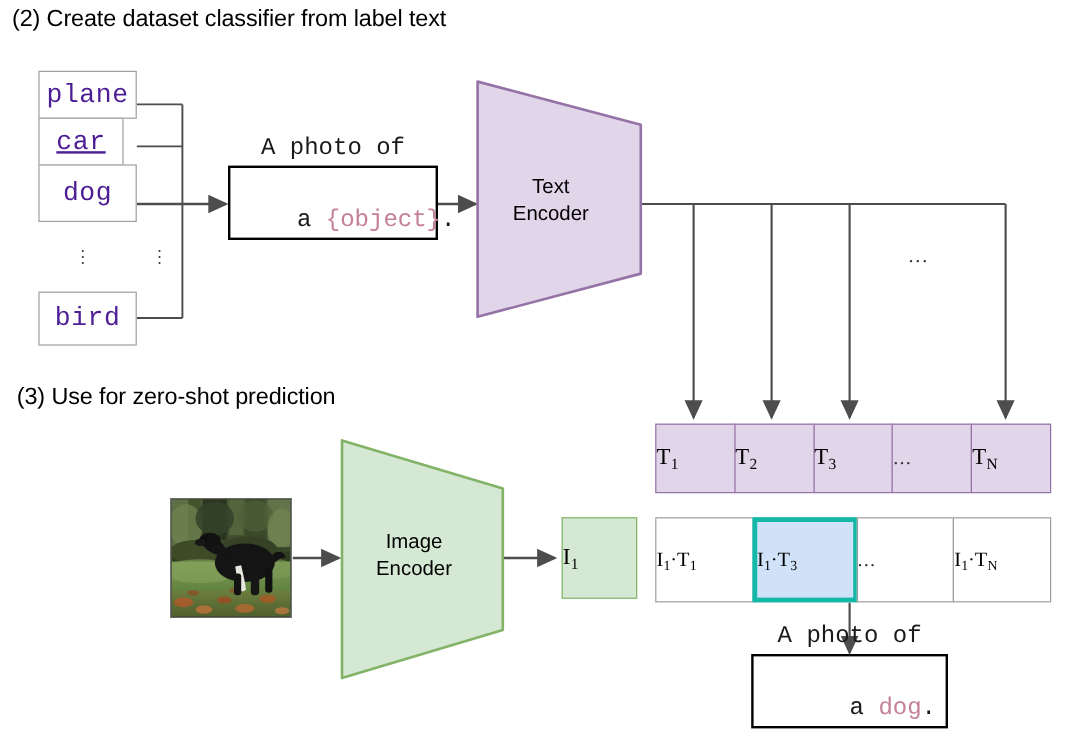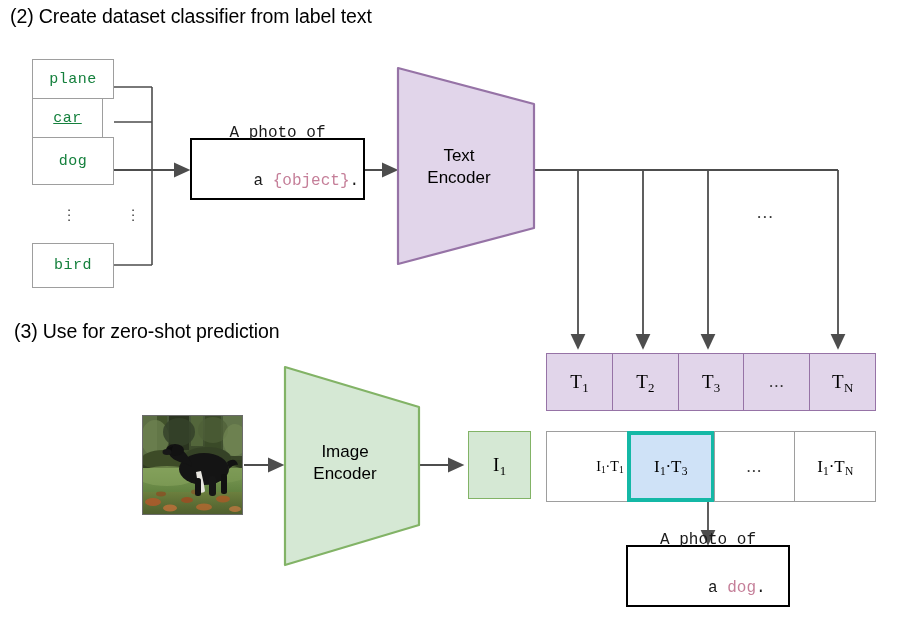--- a/index.html
+++ b/index.html
@@ -32,32 +32,32 @@
 
   
   .label-box {
     box-sizing: border-box;
     border: 1px solid #9e9e9e;
     background: #ffffff;
     display: flex;
     align-items: center;
     justify-content: center;
     font-family: "Liberation Mono", monospace;
-    font-size: 15px;
-    color: #15803d;
+    font-size: 22px;
+    color: #4c1d95;
     letter-spacing: 0.5px;
   }
 
   
   .text-box {
     box-sizing: border-box;
     border: 2px solid #000000;
     background: #ffffff;
     font-family: "Liberation Mono", monospace;
-    font-size: 16px;
+    font-size: 20px;
     color: #1a1a1a;
     display: flex;
     flex-direction: column;
     align-items: center;
     justify-content: center;
     line-height: 1.5;
   }
   .text-box .row { white-space: pre; }
   .pink { color: #c57f99; }
 
@@ -71,21 +71,20 @@
     line-height: 1.28;
     white-space: nowrap;
     pointer-events: none;
   }
 
   
   .cell {
     box-sizing: border-box;
     display: flex;
     align-items: center;
-    justify-content: center;
     font-family: "Liberation Serif", serif;
     font-size: 19px;
     color: #000000;
   }
   .cell-t {
     background: #e1d5ea;
     border: 1px solid #9673a6;
   }
   .cell-it {
     background: #ffffff;
@@ -326,21 +325,21 @@
   </div>
 
   <div class="abs cell cell-i" style="left:468px; top:431px; width:63px; height:68px;">
     <span>
       <span>I</span><sub>1</sub>
     </span>
   </div>
 
   <div class="abs" style="left:546px; top:431px; width:330px; height:71px; display:flex;">
     <div class="cell cell-it" style="flex:1; margin-right:-1px;">
-      <span style="font-size:14px;margin-left:46px;">
+      <span style="font-size:17px;">
         <span>I</span><sub>1</sub><span>·T</span><sub>1</sub>
       </span>
     </div>
     <div class="cell cell-it selected" style="flex:1; margin-right:-1px;">
       <span style="font-size:17px;">
         <span>I</span><sub>1</sub><span>·T</span><sub>3</sub>
       </span>
     </div>
     <div class="cell cell-it" style="flex:1; margin-right:-1px;">
       <span class="dots-inline">...</span>

